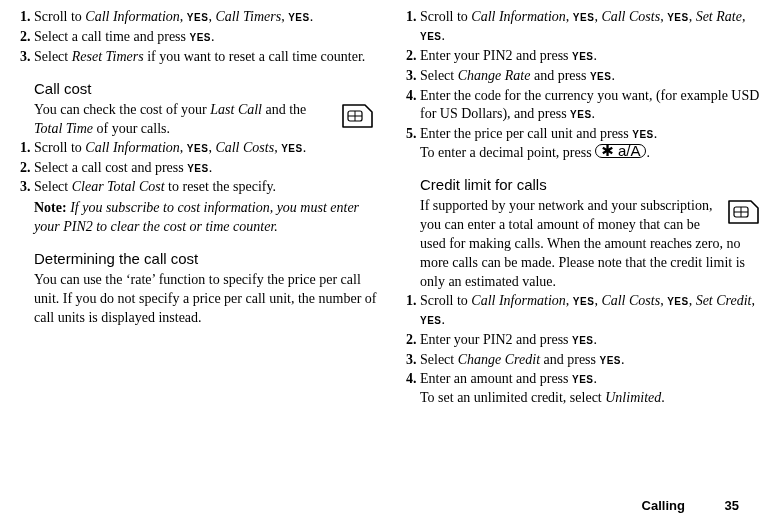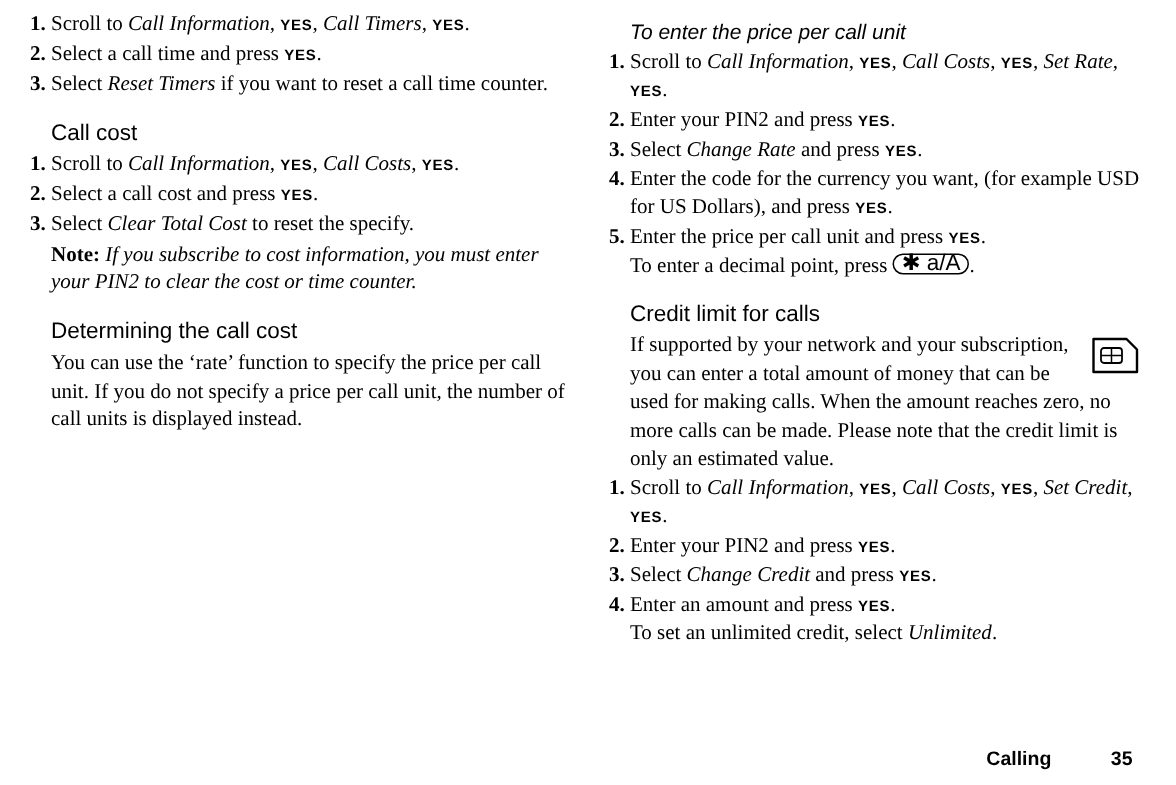--- a/index.html
+++ b/index.html
@@ -76,21 +76,21 @@
     border-radius: 9px;
     font-family: Arial, Helvetica, sans-serif;
     font-size: 15px;
     padding: 0 5px;
     line-height: 12px;
     vertical-align: 1px;
   }
   .footer {
     position: absolute;
     bottom: 8px;
-    right: 29px;
+    right: 45px;
     font-family: Arial, Helvetica, sans-serif;
     font-weight: bold;
     font-size: 13px;
   }
   .footer .page { margin-left: 36px; }
   .clearfix::after { content: ""; display: block; clear: both; }
 </style>
 </head>
 <body>
 
@@ -104,20 +104,31 @@
       </li>
       <li><span class="num">2.</span>
         <span>Select a call time and press </span><span class="smallcaps">YES</span><span>.</span>
       </li>
       <li><span class="num">3.</span>
         <span>Select </span><span class="italic">Reset Timers</span><span> if you want to reset a call time counter.</span>
       </li>
     </ol>
 
     <div class="sect-head">Call cost</div>
+    <div class="body-ind clearfix">
+      <span class="icon-sim">
+        <svg width="34" height="26" viewBox="0 0 34 26">
+            <path d="M3 2 L25 2 L32 9 L32 24 L3 24 Z" fill="none" stroke="#000" stroke-width="1.6" stroke-linejoin="round"></path>
+            <rect x="8" y="8" width="14" height="10" rx="2" fill="none" stroke="#000" stroke-width="1.2"></rect>
+            <line x1="8" y1="13" x2="22" y2="13" stroke="#000" stroke-width="1"></line>
+            <line x1="15" y1="8" x2="15" y2="18" stroke="#000" stroke-width="1"></line>
+          </svg>
+      </span>
+      <span>You can check the cost of your </span><span class="italic">Last Call</span><span> and the </span><span class="italic">Total Time</span><span> of your calls.</span>
+    </div>
 
     <ol class="steps">
       <li><span class="num">1.</span>
         <span>Scroll to </span><span class="italic">Call Information</span><span>, </span><span class="smallcaps">YES</span><span>, </span><span class="italic">Call Costs</span><span>, </span><span class="smallcaps">YES</span><span>.</span>
       </li>
       <li><span class="num">2.</span>
         <span>Select a call cost and press </span><span class="smallcaps">YES</span><span>.</span>
       </li>
       <li><span class="num">3.</span>
         <span>Select </span><span class="italic">Clear Total Cost</span><span> to reset the specify.</span>
@@ -127,21 +138,20 @@
     <div class="note">
       <span class="note-label">Note:</span><span class="italic"> If you subscribe to cost information, you must enter your PIN2 to clear the cost or time counter.</span>
     </div>
 
     <div class="sect-head">Determining the call cost</div>
     <div class="body-ind">You can use the ‘rate’ function to specify the price per call unit. If you do not specify a price per call unit, the number of call units is displayed instead.</div>
   </div>
 
   <div class="col">
 
-    <div class="subhead">To enter the price per call unit</div>
     <ol class="steps">
       <li><span class="num">1.</span>
         <span>Scroll to </span><span class="italic">Call Information</span><span>, </span><span class="smallcaps">YES</span><span>, </span><span class="italic">Call Costs</span><span>, </span><span class="smallcaps">YES</span><span>, </span><span class="italic">Set Rate</span><span>, </span><span class="smallcaps">YES</span><span>.</span>
       </li>
       <li><span class="num">2.</span>
         <span>Enter your PIN2 and press </span><span class="smallcaps">YES</span><span>.</span>
       </li>
       <li><span class="num">3.</span>
         <span>Select </span><span class="italic">Change Rate</span><span> and press </span><span class="smallcaps">YES</span><span>.</span>
       </li>

